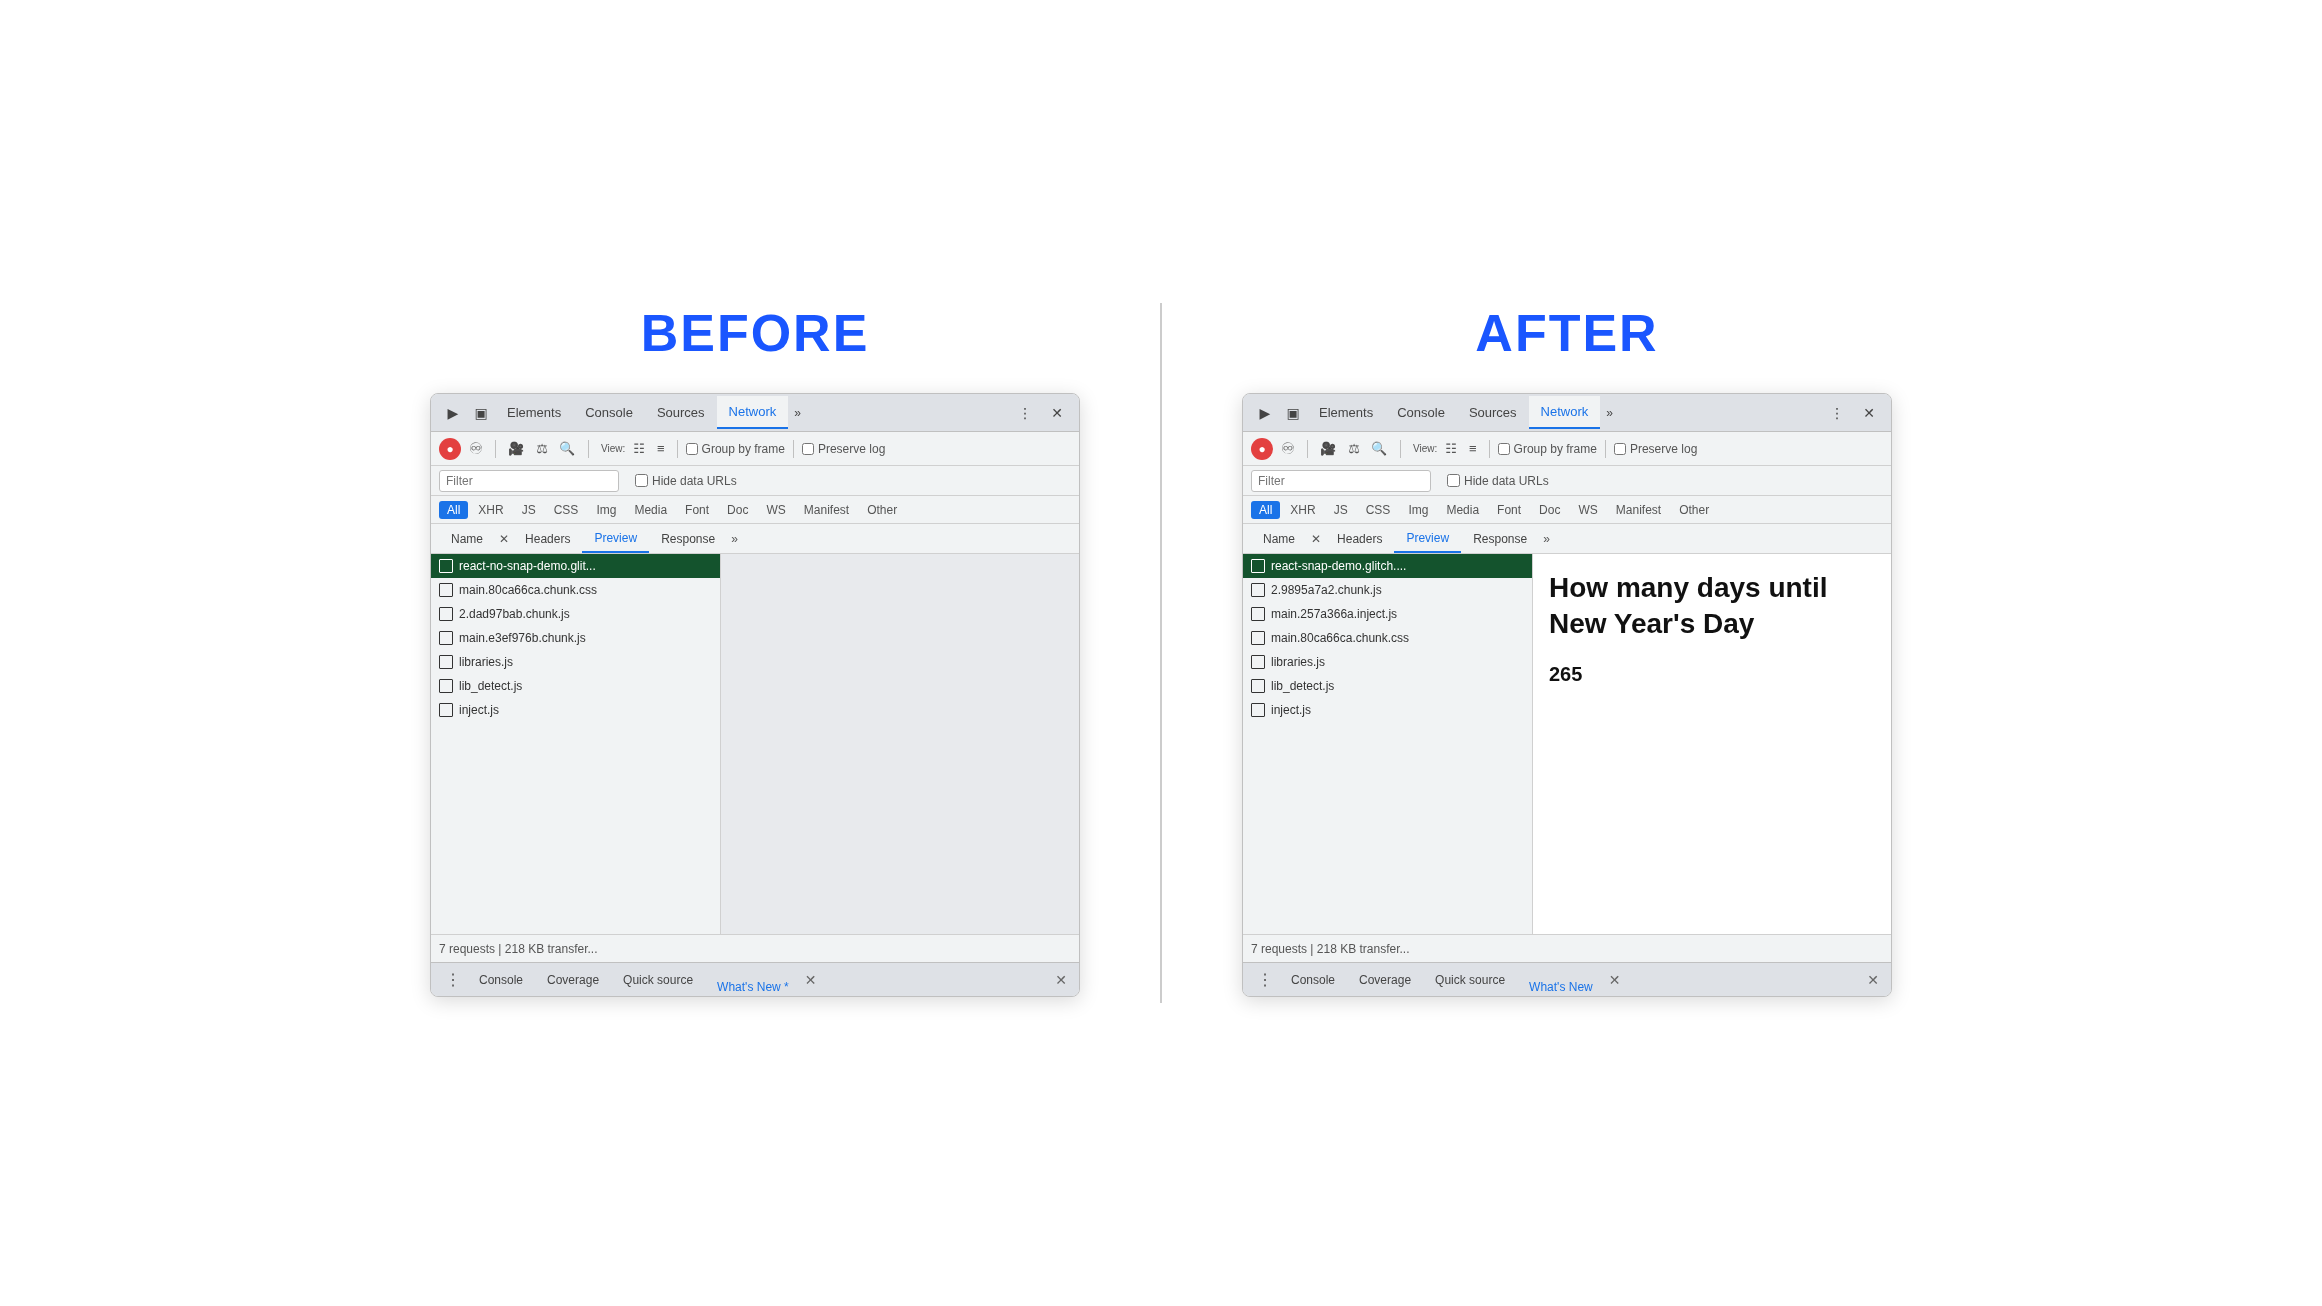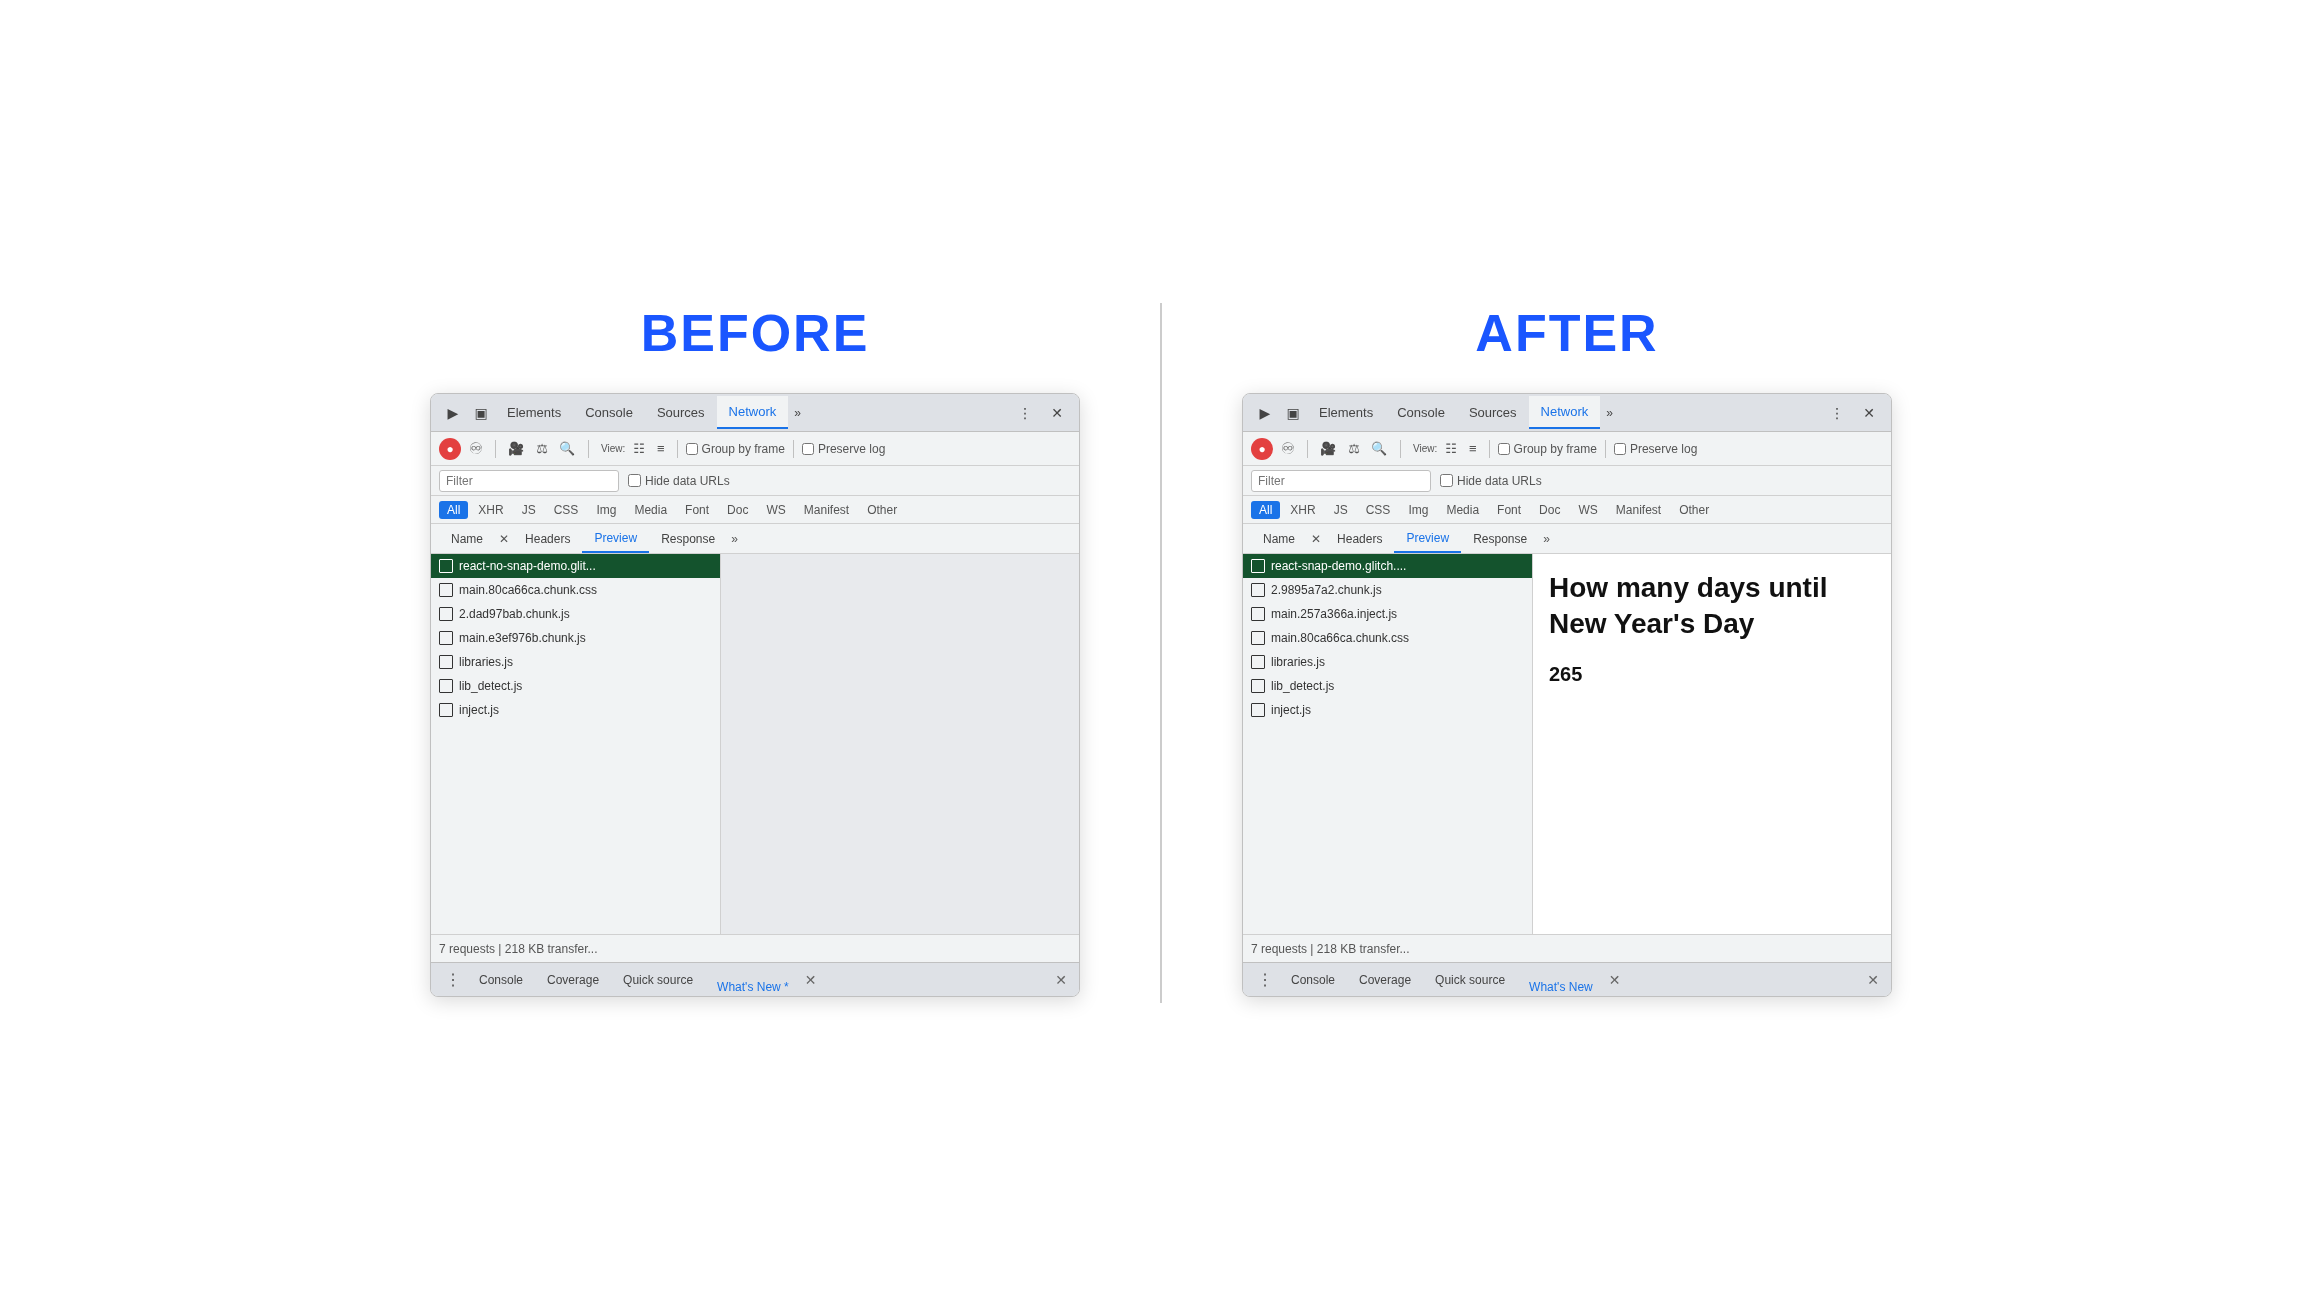--- a/index.html
+++ b/index.html
@@ -163,21 +163,21 @@
     .toolbar-checkbox-group input { width: 12px; height: 12px; }
 
     
     .devtools-filter {
       background: #f1f3f4;
       display: flex;
       align-items: center;
       padding: 4px 8px;
       height: 30px;
       border-bottom: 1px solid #d0d0d0;
-      gap: 9px;
+      gap: 16px;
     }
 
     .filter-input {
       width: 180px;
       height: 22px;
       border: 1px solid #c0c0c0;
       border-radius: 3px;
       padding: 2px 6px;
       font-size: 12px;
       background: white;

